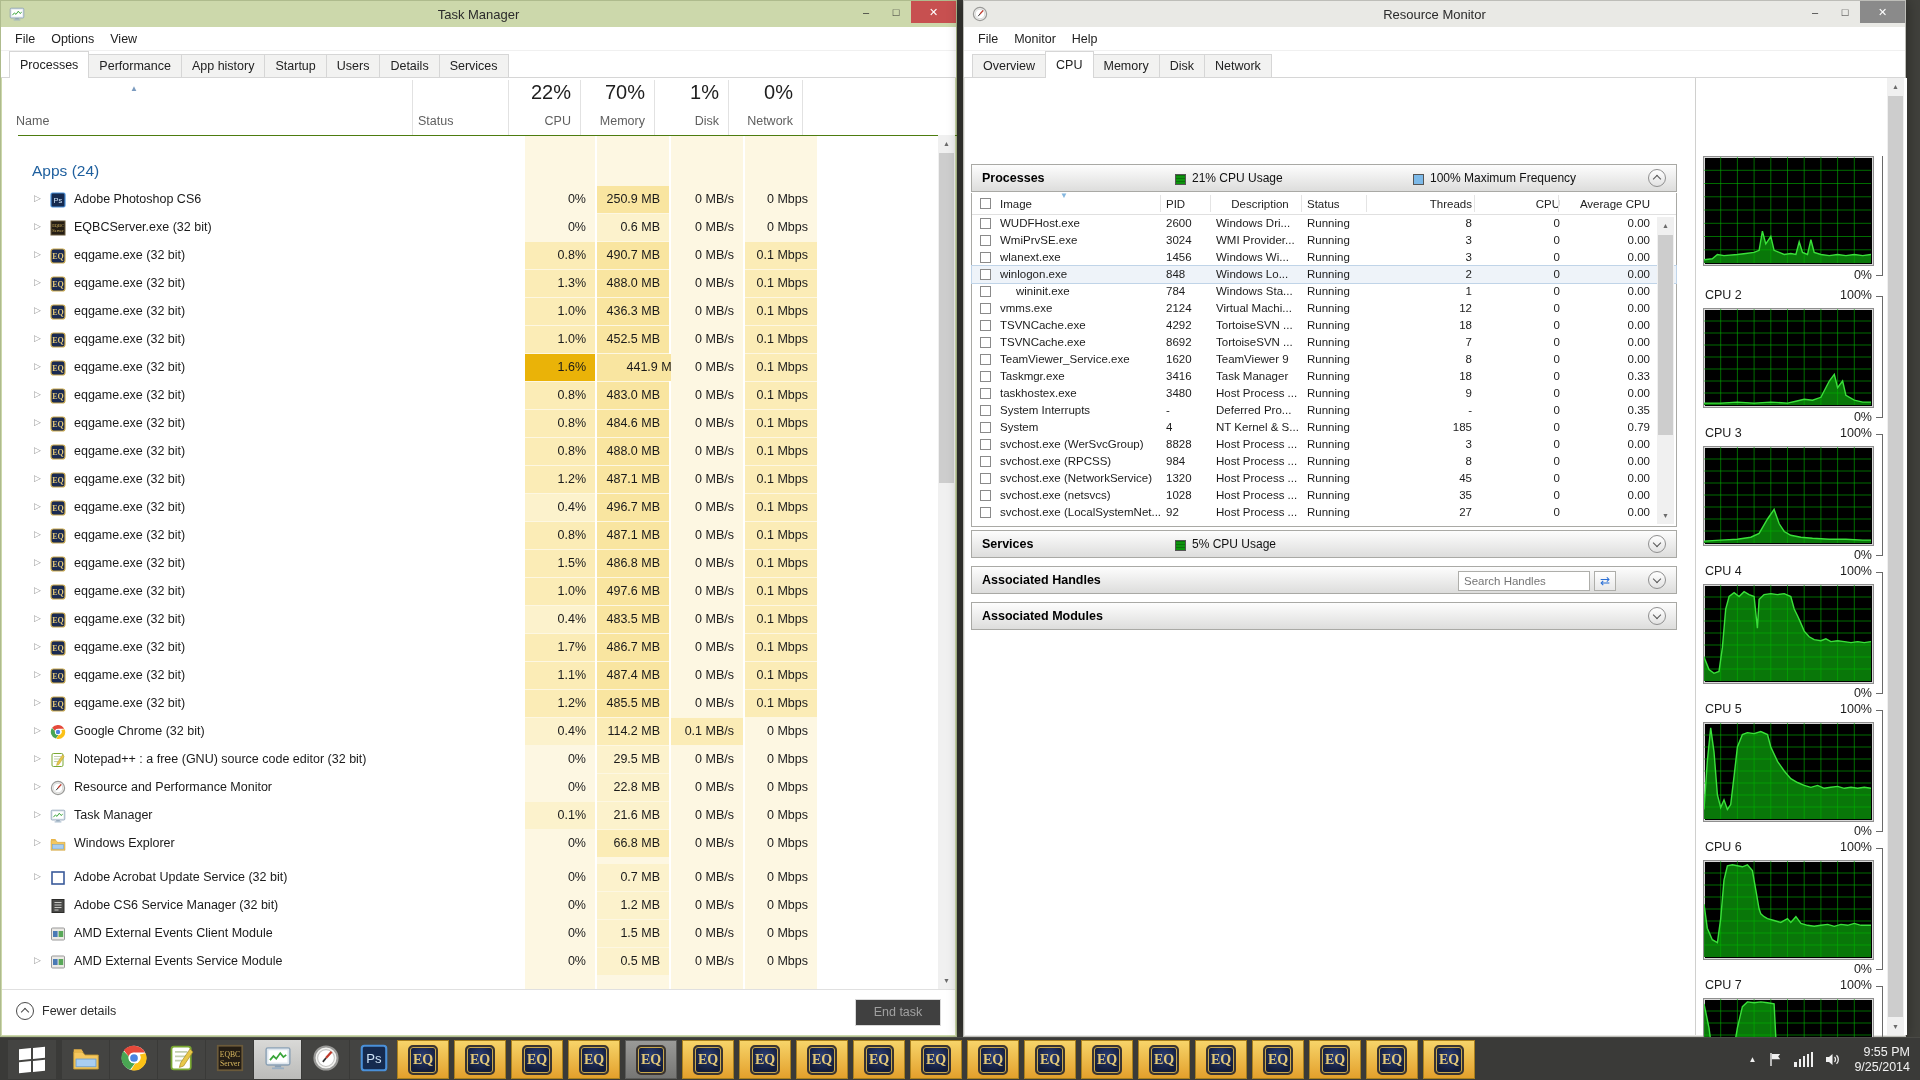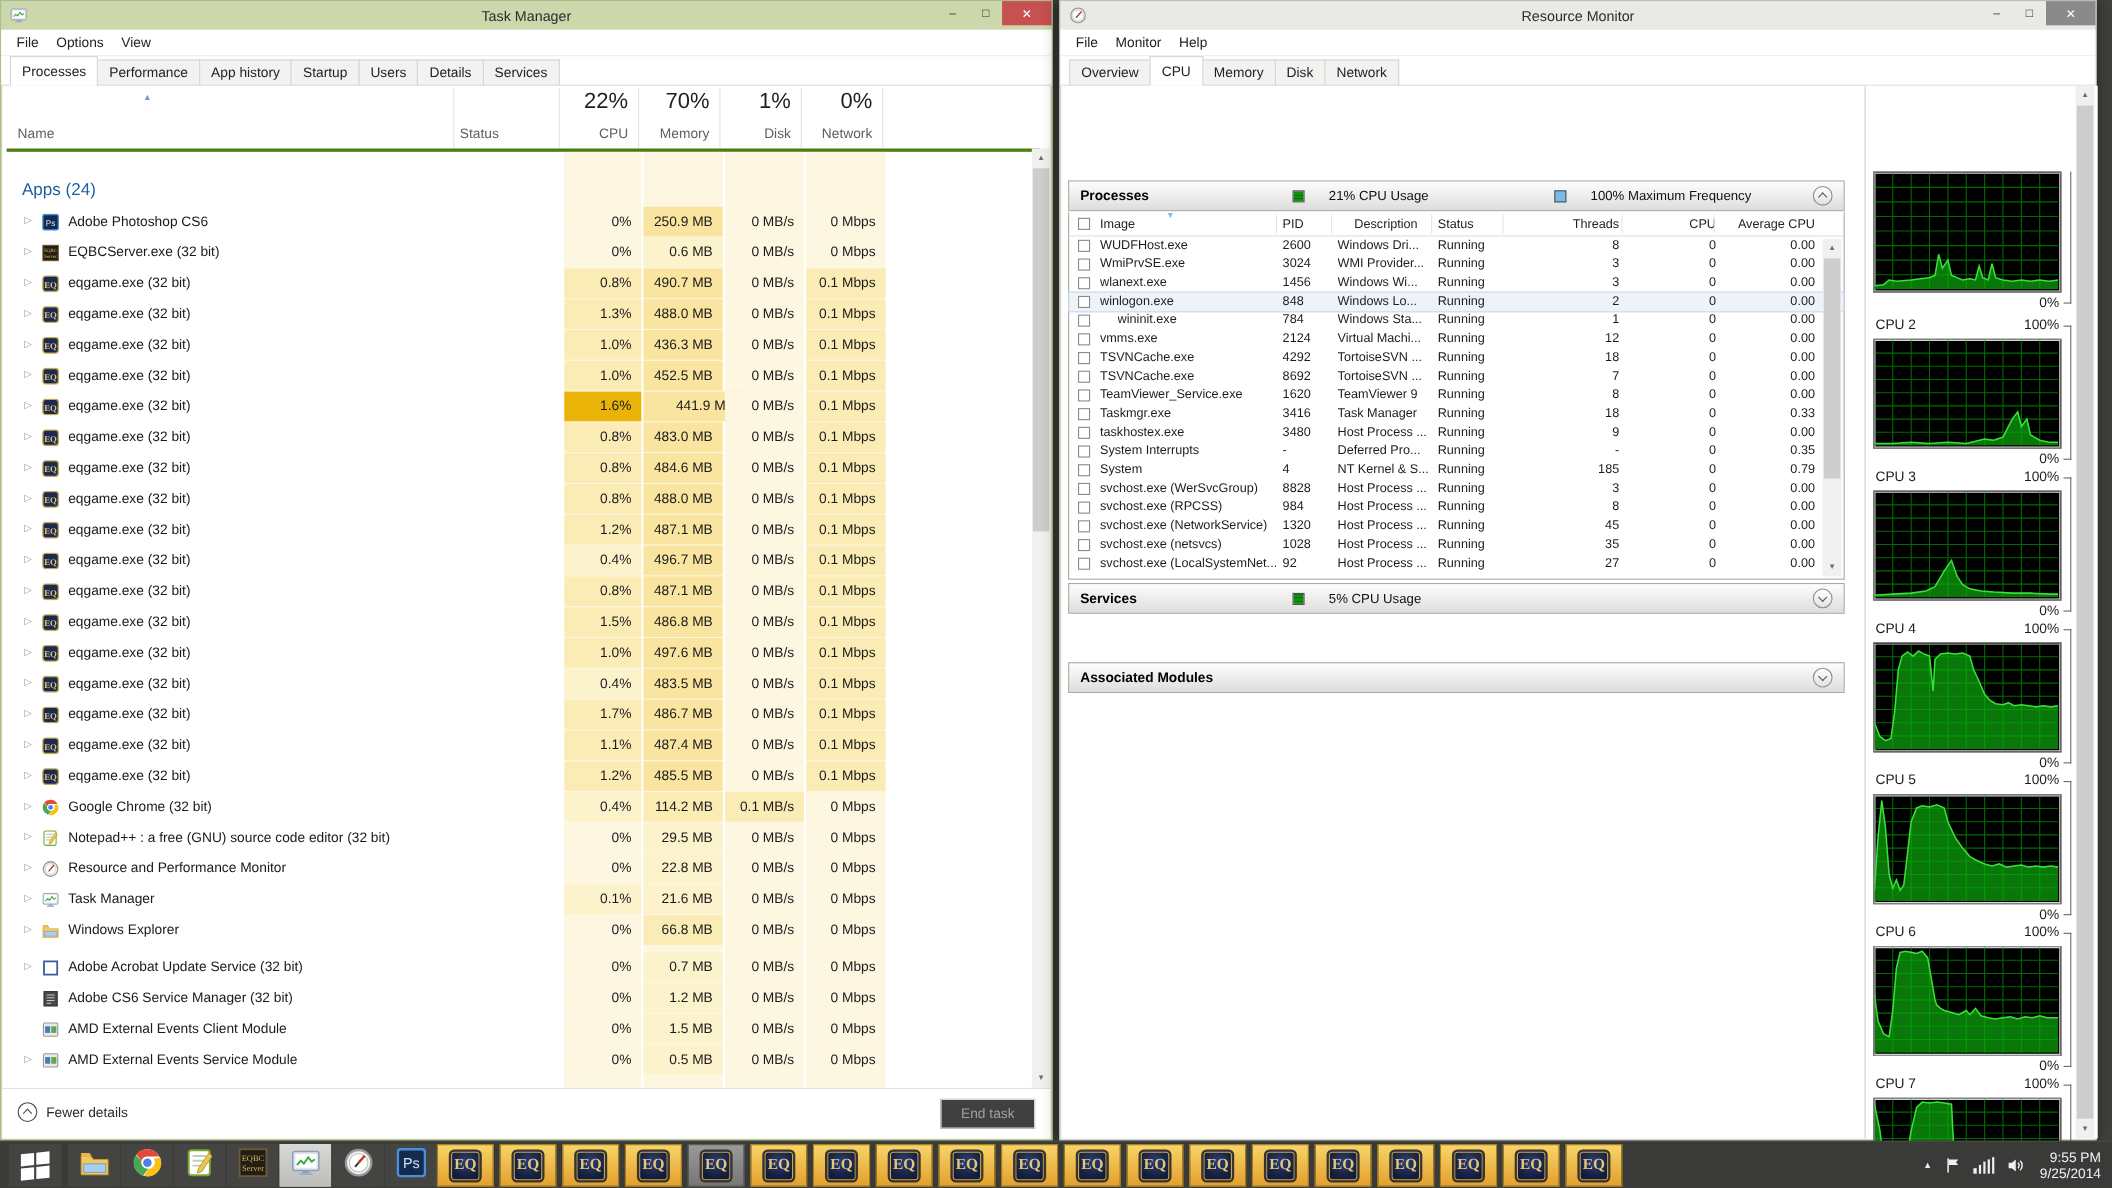--- a/index.html
+++ b/index.html
@@ -24,42 +24,42 @@
   
   #tm-client{position:absolute;left:1px;right:1px;top:77px;bottom:1px;background:#fff}
   #tm-header{position:absolute;left:0;top:0;width:956px;height:57px}
   #tm-header .hsep{position:absolute;top:2px;bottom:0;width:1px;background:#e2e2e2}
   .hname{position:absolute;left:14px;bottom:7px;font-size:12.5px;color:#5f5f5f}
   .hstatus{position:absolute;left:416px;bottom:7px;font-size:12.5px;color:#5f5f5f}
   .sortarrow{position:absolute;left:128px;top:6px;font-size:8px;color:#7b9bbf}
   .vcol{position:absolute;top:0;height:57px}
   .vcol .pct{position:absolute;right:9px;top:3px;font-size:20px;color:#1e1e1e}
   .vcol .lbl{position:absolute;right:9px;bottom:7px;font-size:12.5px;color:#5f5f5f}
-  #tm-list{position:absolute;left:4px;top:57px;width:939px;height:854px;overflow:hidden;border-top:3px solid #4d7c0f}
+  #tm-list{position:absolute;left:16px;top:57px;width:939px;height:854px;overflow:hidden;border-top:1px solid #4d7c0f}
   .band{position:absolute;top:0;bottom:0}
   .tm-heading{position:relative;height:30px;font-size:15.5px;color:#1e5f9e;line-height:30px;padding-left:14px}
   .tm-row{position:relative;height:28px;font-size:12.5px;color:#1a1a1a}
   .tm-row .expander{position:absolute;left:16px;top:7px;font-size:9px;color:#9a9a9a}
   .tm-row .ricon{position:absolute;left:32px;top:6px;width:16px;height:16px}
   .tm-row .rname{position:absolute;left:56px;top:6px;white-space:nowrap}
   .cell{position:absolute;top:0;height:27px;line-height:27px;text-align:right;padding-right:9px;font-size:12.5px}
   #tm-scroll{position:absolute;right:0;top:57px;width:17px;height:854px;background:#f0f0f0}
   .sb-arrow{position:absolute;left:0;width:17px;height:17px;font-size:7px;color:#6b6b6b;text-align:center;line-height:17px}
   .sb-thumb{position:absolute;left:1px;width:15px;background:#cdcdcd}
   #tm-footer{position:absolute;left:0;right:0;bottom:0;height:46px;border-top:1px solid #e0e0e0;background:#fff}
   #fewer{position:absolute;left:14px;top:12px;display:flex;align-items:center;gap:8px}
   #fewer .circ{width:18px;height:18px;border:1.4px solid #4a4a4a;border-radius:50%;position:relative}
   #fewer .circ i{position:absolute;left:4.6px;top:6.4px;width:6px;height:6px;border-top:1.6px solid #4a4a4a;border-left:1.6px solid #4a4a4a;transform:rotate(45deg)}
   #fewer span{font-size:12.5px;color:#2c2c2c}
   #endtask{position:absolute;right:14px;top:9px;width:86px;height:27px;background:#404040;border:1px solid #d8d8d8;color:#a0a0a0;font-size:12.5px;text-align:center;line-height:25px}
   
   #rm-client{position:absolute;left:1px;right:1px;top:77px;bottom:1px;background:#fff}
   .secbar{position:absolute;left:6px;width:706px;height:28px;background:linear-gradient(#fdfdfd,#dddddc);border:1px solid #a9a9a5;display:flex;align-items:center}
   .secbar .stitle{font-size:12.5px;font-weight:bold;color:#000;margin-left:10px}
-  .badge{display:flex;align-items:center;gap:22px;position:absolute}
+  .badge{display:flex;align-items:flex-end;gap:6px;position:absolute}
   .swatch{width:11px;height:11px;border:1px solid #555}
   .swatch.green{background:repeating-linear-gradient(0deg,#0d930d 0 2px,#0a720a 2px 3px)}
   .swatch.blue{background:#7cb9e8}
   .badge span{font-size:12px;color:#111}
   .circbtn{position:absolute;width:18px;height:18px;border:1px solid #8f8f8f;border-radius:50%;background:linear-gradient(#fff,#e2e2e2)}
   .circbtn i{position:absolute;left:5.2px;width:6px;height:6px;border-right:1.6px solid #555;border-bottom:1.6px solid #555}
   .circbtn.down i{top:3.6px;transform:rotate(45deg)}
   .circbtn.up i{top:6.4px;transform:rotate(-135deg)}
   #rm-table{position:absolute;left:6px;top:115px;width:706px;height:334px;border:1px solid #a9a9a5;border-top:none;background:#fff}
   .rm-hrow{position:relative;height:22px;border-bottom:1px solid #e0e0e0;font-size:11.5px;color:#222}
@@ -778,20 +778,34 @@
       <span class="stitle">Services</span>
       <span class="badge" style="left:203px">
         <span class="swatch green"></span>
         <span>5% CPU Usage</span>
       </span>
       <span class="circbtn down" style="left:676px;top:4px">
           <i></i>
         </span>
     </div>
 
+    <div class="secbar" style="top:488px">
+      <span class="stitle">Associated Handles</span>
+      <span id="searchbox">
+        <input placeholder="Search Handles" style="">
+        <svg width="13" height="13" viewBox="0 0 13 13" style="margin-right:3px">
+          <circle cx="5.2" cy="5.2" r="3.4" fill="none" stroke="#4a6a8a" stroke-width="1.4"></circle>
+          <path d="M7.8 7.8 L11 11" stroke="#4a6a8a" stroke-width="1.6"></path>
+        </svg>
+      </span>
+      <span id="refreshbtn">⇄</span>
+      <span class="circbtn down" style="left:676px;top:4px">
+          <i></i>
+        </span>
+    </div>
 
     <div class="secbar" style="top:524px">
       <span class="stitle">Associated Modules</span>
       <span class="circbtn down" style="left:676px;top:4px">
           <i></i>
         </span>
     </div>
 
     <div id="cpu-pane">
       <div id="cpu-graphs">

